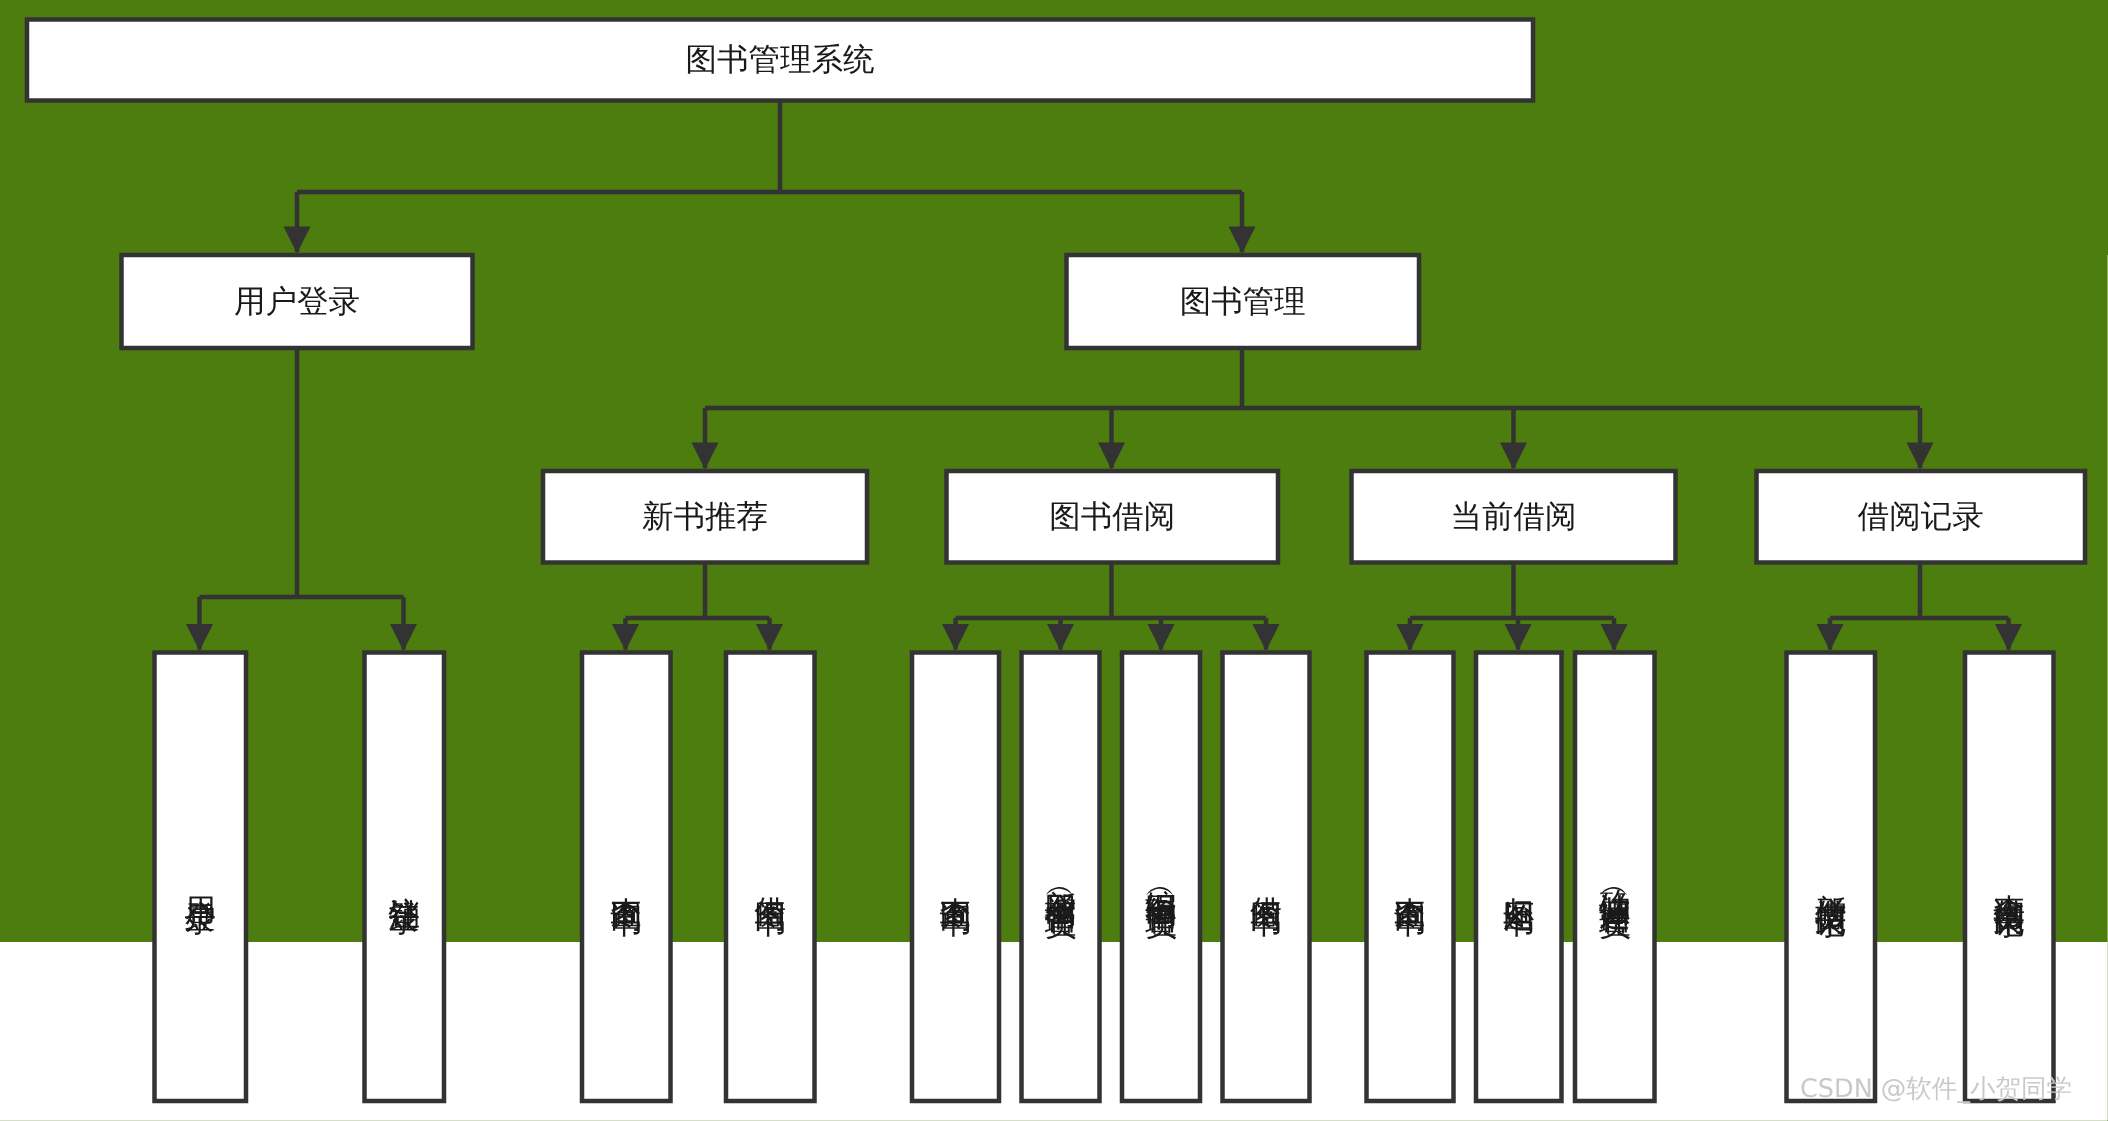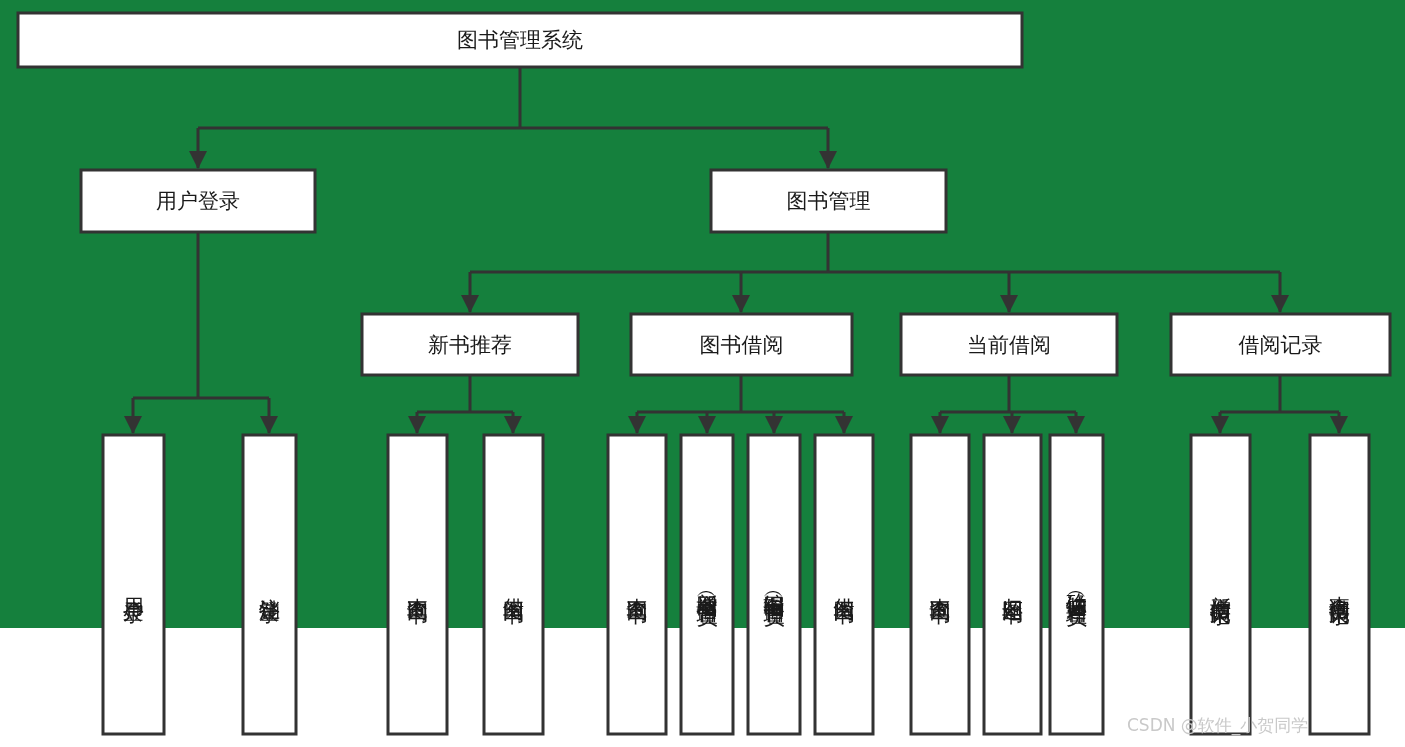--- a/index.html
+++ b/index.html
@@ -10,21 +10,21 @@
   body {
     width: 1405px;
     height: 747px;
     font-family: "DejaVu Sans", "Liberation Sans", sans-serif;
     overflow: hidden;
   }
   #diagram-root {
     position: relative;
     width: 1405px;
     height: 628px;
-    background: #15803d;
+    background: #4d7c0f;
   }
   svg.flow {
     position: absolute;
     left: 0;
     top: 0;
     width: 1405px;
     height: 747px;
   }
   .node-rect {
     fill: #ffffff;
@@ -238,14 +238,14 @@
         <span>确认归还（管理员）</span>
       </div>
       <div class="node-label-v" style="left: 1191px; top: 435px; width: 59px; height: 299px;">
         <span>新增借阅记录</span>
       </div>
       <div class="node-label-v" style="left: 1310px; top: 435px; width: 59px; height: 299px;">
         <span>查询借阅记录</span>
       </div>
     </div>
 
-  <div class="watermark" style="left: 1127px; top: 714px;">CSDN @软件_小贺同学</div>
+  <div class="watermark" style="left: 1200px; top: 714px;">CSDN @软件_小贺同学</div>
 </div>
 
 </body></html>

